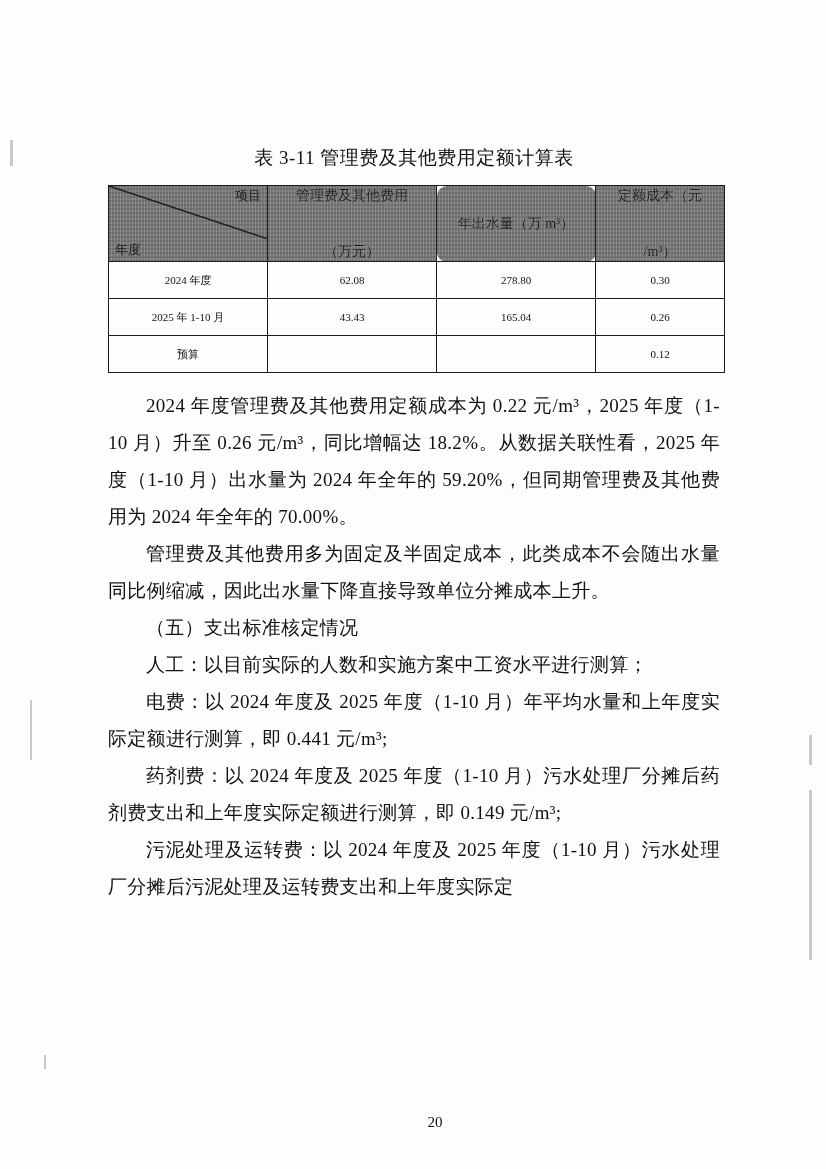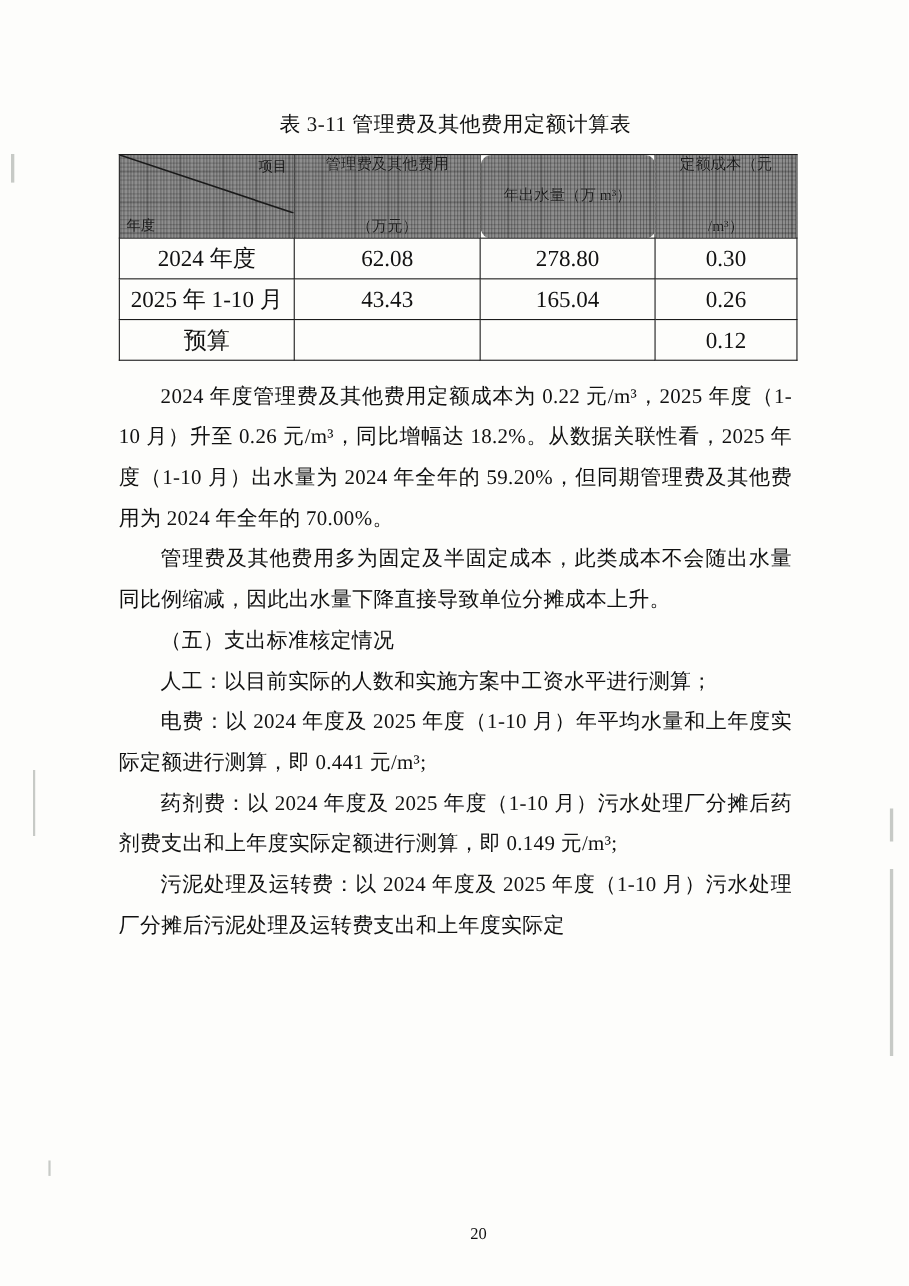--- a/index.html
+++ b/index.html
@@ -31,31 +31,32 @@
     left: 108px;
     top: 100px;
     width: 612px;
   }
   .table-title {
     text-align: center;
     font-size: 19px;
     letter-spacing: .5px;
     margin-bottom: 14px;
     font-family: "Liberation Serif", "DejaVu Serif", serif;
+    margin-top: 45px;
   }
   table.calc {
     border-collapse: collapse;
     width: 580px;
     margin: 0 auto;
     table-layout: fixed;
   }
   table.calc td, table.calc th {
     border: 1.6px solid #1c1c1c;
     text-align: center;
-    font-size: 21px;
+    font-size: 11px;
     height: 32px;
     padding: 2px 4px;
     font-weight: normal;
   }
   
   table.calc thead th {
     height: 50px;
     background:
       repeating-linear-gradient(90deg, rgba(0,0,0,.30) 0 1px, rgba(255,255,255,0) 1px 3px),
       repeating-linear-gradient(0deg, rgba(0,0,0,.22) 0 1px, rgba(255,255,255,0) 1px 4px),

